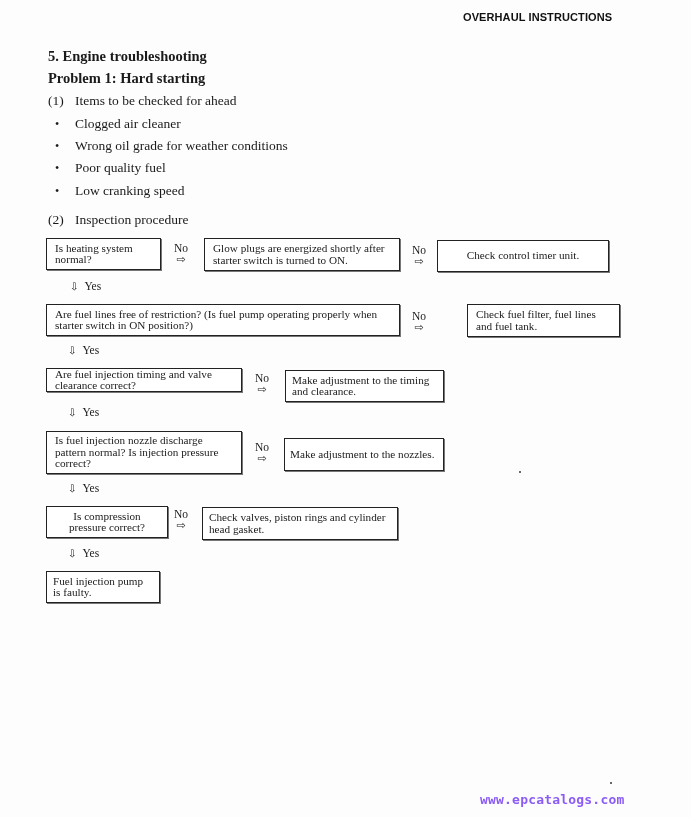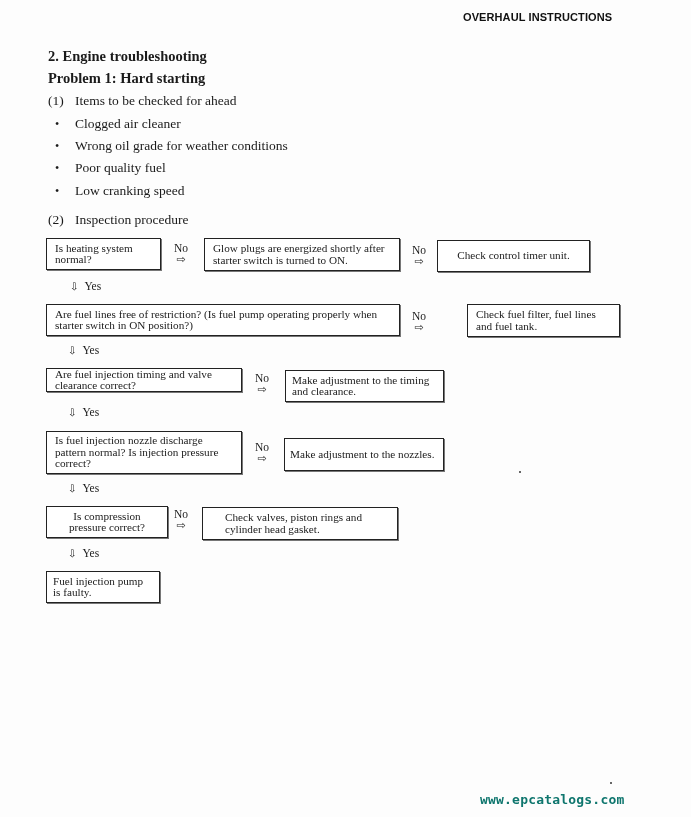--- a/index.html
+++ b/index.html
@@ -26,30 +26,30 @@
     .box.center { justify-content: center; text-align: center; }
     .no-label {
       position: absolute; font-size: 11.5px; text-align: center; width: 20px; line-height: 12px;
     }
     .no-label .arr { display: block; font-size: 11px; font-family: "DejaVu Sans", sans-serif; }
     .yes-label { position: absolute; font-size: 11.5px; text-align: right; }
     .yes-label .arr { font-family: "DejaVu Sans", sans-serif; font-size: 10px; margin-right: 6px; }
     .watermark {
       position: absolute; left: 480px; top: 792px;
       font-family: "DejaVu Sans Mono", "Liberation Mono", monospace; font-weight: bold;
-      font-size: 13px; color: #0f766e; letter-spacing: 0.2px;
+      font-size: 13px; color: #8b5cf6; letter-spacing: 0.2px;
     }
     .speck { position: absolute; width: 2px; height: 2px; background: #666; }
   </style>
 </head>
 <body>
 
 <div class="running-head">OVERHAUL INSTRUCTIONS</div>
 
-<div class="h-section">2.  Engine troubleshooting</div>
+<div class="h-section">5.  Engine troubleshooting</div>
 <div class="h-problem">Problem 1:  Hard starting</div>
 
 <div class="sub" style="top:93px;">
   <span class="num">(1)</span><span>Items to be checked for ahead</span>
 </div>
 
 <div class="bullet" style="top:116px;">
   <span class="dot">•</span><span>Clogged air cleaner</span>
 </div>
 <div class="bullet" style="top:138px;">
@@ -69,21 +69,21 @@
 <div class="box" style="left:46px; top:238px; width:115px; height:32px;">Is heating system normal?</div>
 <div class="no-label" style="left:171px; top:242px;">
   <span>No</span>
   <span class="arr">⇨</span>
 </div>
 <div class="box" style="left:204px; top:238px; width:196px; height:33px;">Glow plugs are energized shortly after starter switch is turned to ON.</div>
 <div class="no-label" style="left:409px; top:244px;">
   <span>No</span>
   <span class="arr">⇨</span>
 </div>
-<div class="box center" style="left:437px; top:240px; width:153px; height:32px;">Check control timer unit.</div>
+<div class="box center" style="left:437px; top:240px; width:172px; height:32px;">Check control timer unit.</div>
 
 <div class="yes-label" style="left:70px; top:280px;">
   <span class="arr">⇩</span><span>Yes</span>
 </div>
 
 <div class="box" style="left:46px; top:304px; width:354px; height:32px;">Are fuel lines free of restriction?  (Is fuel pump operating properly when starter switch in ON position?)</div>
 <div class="no-label" style="left:409px; top:310px;">
   <span>No</span>
   <span class="arr">⇨</span>
 </div>
@@ -113,21 +113,21 @@
 
 <div class="yes-label" style="left:68px; top:482px;">
   <span class="arr">⇩</span><span>Yes</span>
 </div>
 
 <div class="box center" style="left:46px; top:506px; width:122px; height:32px;">Is compression pressure correct?</div>
 <div class="no-label" style="left:171px; top:508px;">
   <span>No</span>
   <span class="arr">⇨</span>
 </div>
-<div class="box" style="left:202px; top:507px; width:196px; height:33px; padding-left:22px;">Check valves, piston rings and cylinder head gasket.</div>
+<div class="box" style="left:202px; top:507px; width:196px; height:33px; padding-left:6px;">Check valves, piston rings and cylinder head gasket.</div>
 
 <div class="yes-label" style="left:68px; top:547px;">
   <span class="arr">⇩</span><span>Yes</span>
 </div>
 
 <div class="box" style="left:46px; top:571px; width:114px; height:32px; padding-left:6px;">Fuel injection pump is faulty.</div>
 
 <div class="speck" style="left:519px; top:471px;"></div>
 <div class="speck" style="left:610px; top:782px;"></div>
 

